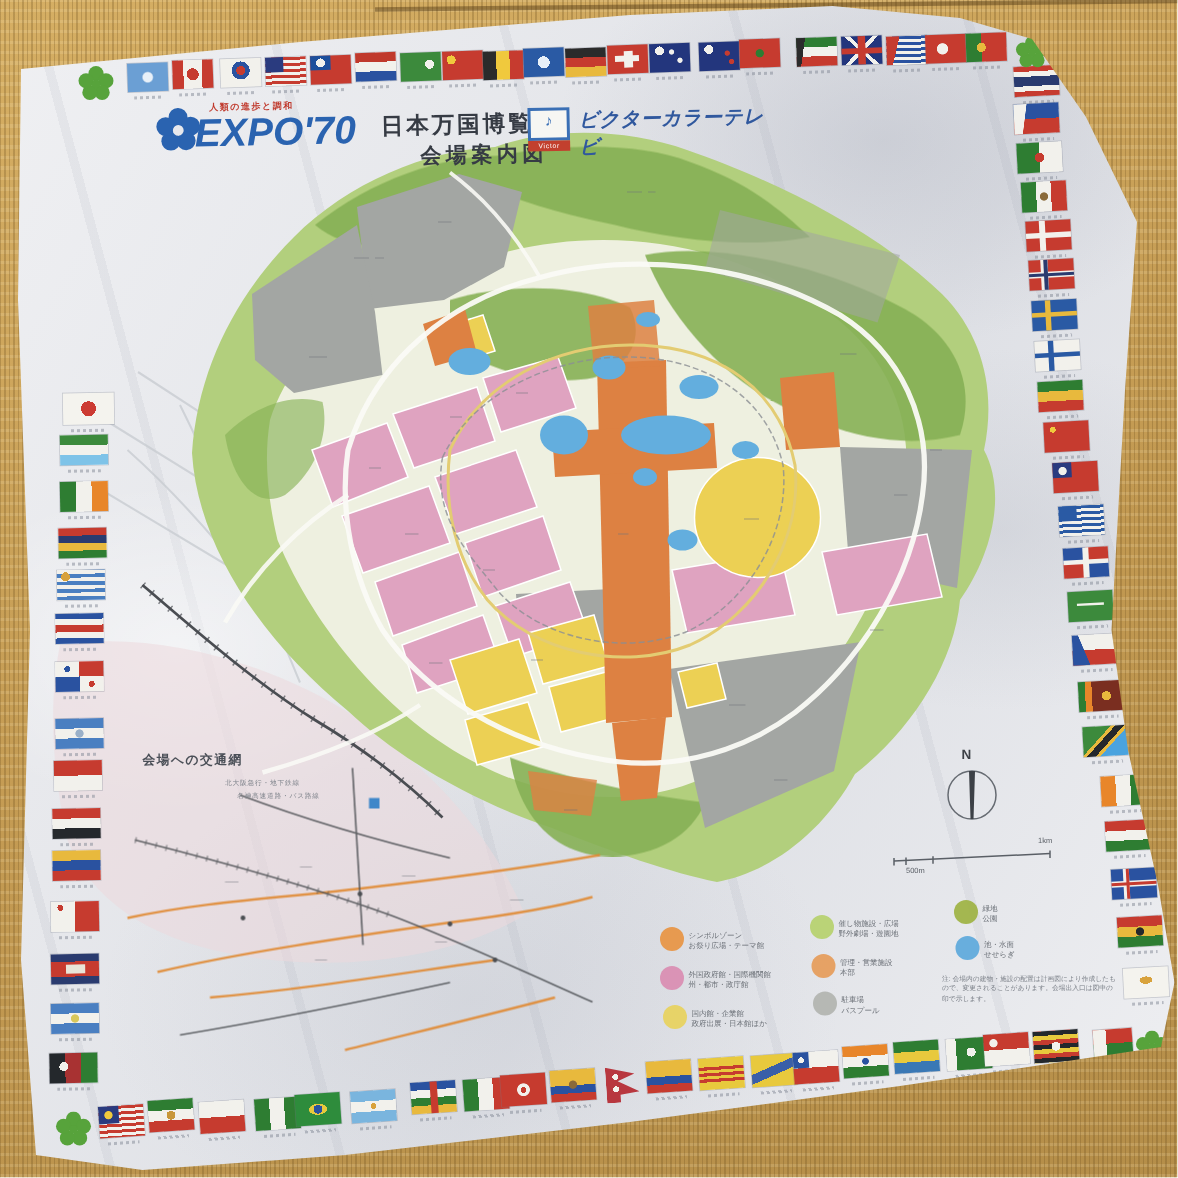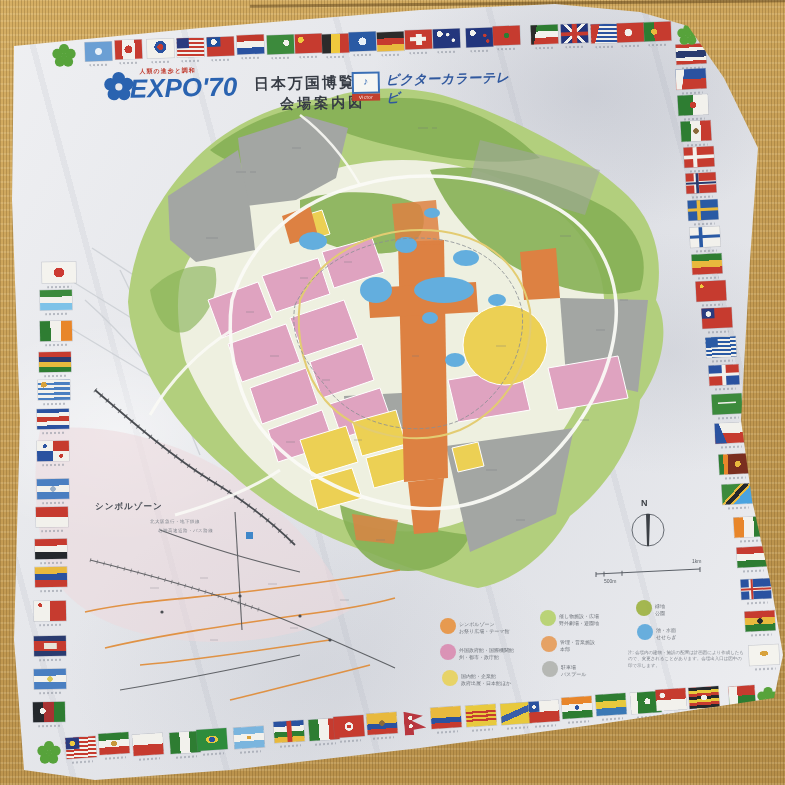--- a/index.html
+++ b/index.html
@@ -510,21 +510,21 @@
           </svg></span>
       <div class="slogan" style="color: rgb(192, 57, 44);">人類の進歩と調和</div>
       <div class="expo" style="color: rgb(42, 99, 176);">EXPO'70</div>
       <div class="sub1" style="color: rgb(54, 59, 68);">日本万国博覧会</div>
       <div class="sub2" style="color: rgb(54, 59, 68);">会場案内図</div>
       <div class="vbox">♪</div>
       <div class="vtag">Victor</div>
       <div class="sponsor" style="color: rgb(48, 88, 158);">ビクターカラーテレビ</div>
     </div>
 
-    <div class="inset-title">シンボルゾーン</div>
+    <div class="inset-title">会場への交通網</div>
     <div class="inset-note" style="left:150px;top:519px;">北大阪急行・地下鉄線</div>
     <div class="inset-note" style="left:158px;top:528px;">名神高速道路・バス路線</div>
 
     <div class="legend-wrap" id="legend">
         <div class="lgItem" style="left: 440px; top: 618px;">
           <span class="dot" style="background: rgb(232, 146, 63);"></span>
           <span class="lgTx">シンボルゾーン
 お祭り広場・テーマ館</span>
         </div>
         <div class="lgItem" style="left: 440px; top: 644px;">

